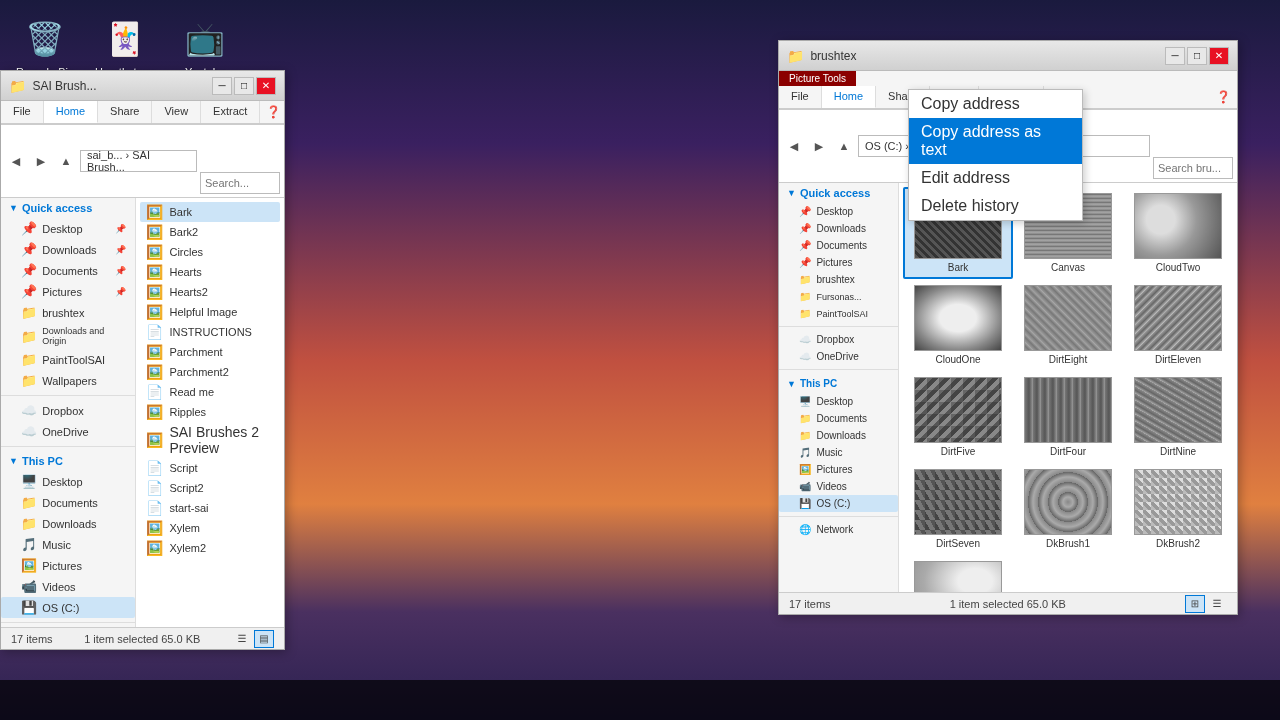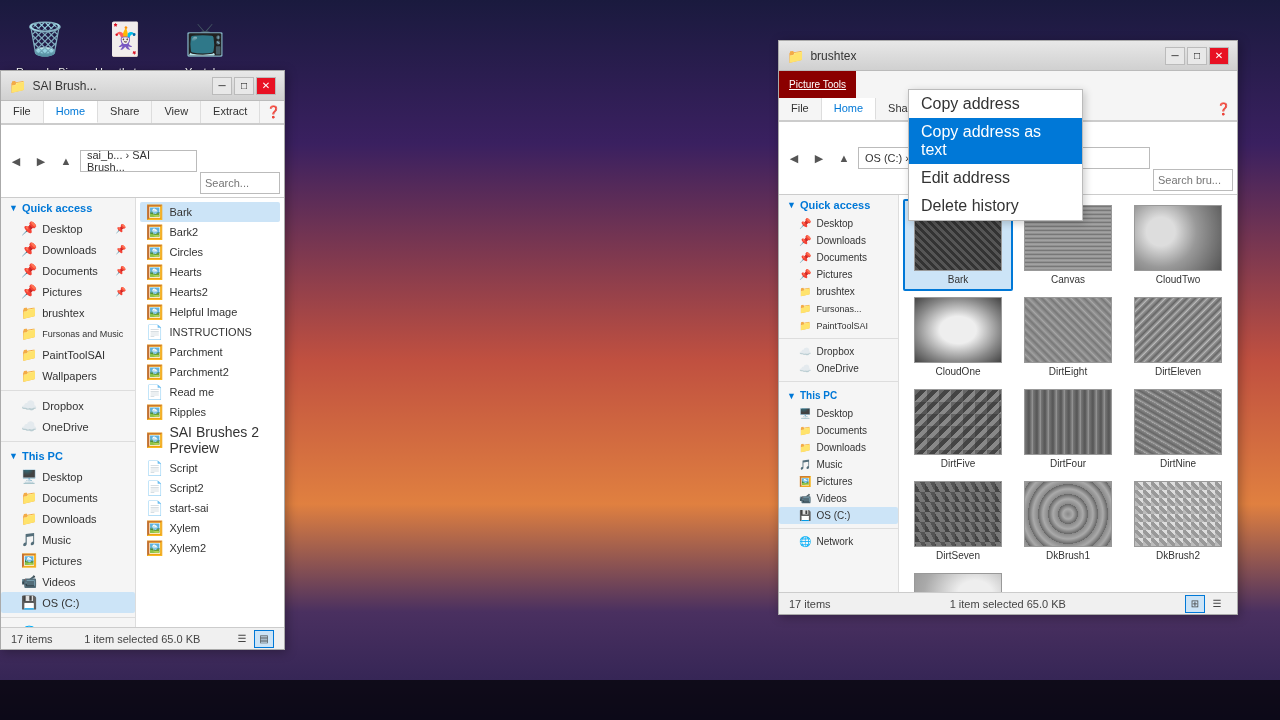--- a/index.html
+++ b/index.html
@@ -409,21 +409,21 @@
         <span class="arrow">▼</span>
         <span>Quick access</span>
       </div>
       <div class="nav-item"><span class="folder-icon">📌</span>Desktop<span class="pin-icon">📌</span></div>
       <div class="nav-item"><span class="folder-icon">📌</span>Downloads<span class="pin-icon">📌</span></div>
       <div class="nav-item"><span class="folder-icon">📌</span>Documents<span class="pin-icon">📌</span></div>
       <div class="nav-item"><span class="folder-icon">📌</span>Pictures<span class="pin-icon">📌</span></div>
       <div class="nav-item"><span class="folder-icon">📁</span>brushtex</div>
       <div class="nav-item">
           <span class="folder-icon">📁</span>
-          <span style="font-size:9px">Fursonas and Music</span>
+          <span style="font-size:9px">Downloads and Origin</span>
         </div>
       <div class="nav-item"><span class="folder-icon">📁</span>PaintToolSAI</div>
       <div class="nav-item"><span class="folder-icon">📁</span>Wallpapers</div>
       <div class="nav-divider"></div>
       <div class="nav-item"><span class="folder-icon">☁️</span>Dropbox</div>
       <div class="nav-item"><span class="folder-icon">☁️</span>OneDrive</div>
       <div class="nav-divider"></div>
       <div class="nav-section-header"><span class="arrow">▼</span>This PC</div>
       <div class="nav-item"><span class="folder-icon">🖥️</span>Desktop</div>
       <div class="nav-item"><span class="folder-icon">📁</span>Documents</div>
@@ -525,21 +525,21 @@
       <span class="titlebar-title">brushtex</span>
     </div>
     <div class="titlebar-controls">
       <div class="titlebar-btn">─</div>
       <div class="titlebar-btn">□</div>
       <div class="titlebar-btn close">✕</div>
     </div>
   </div>
 
   <div class="ribbon">
-    <div style="background:#8b0000; color:white; font-size:10px; padding:8px 10px; display:inline-block;text-decoration:underline;">Picture Tools</div>
+    <div style="background:#8b0000; color:white; font-size:10px; padding:2px 10px; display:inline-block;">Picture Tools</div>
     <div class="ribbon-tabs">
       <div class="ribbon-tab">File</div>
       <div class="ribbon-tab active">Home</div>
       <div class="ribbon-tab">Share</div>
       <div class="ribbon-tab">View</div>
       <div class="ribbon-tab">Manage</div>
       <div style="margin-left:auto; padding: 4px 6px; cursor:pointer;">❓</div>
     </div>
   </div>
 

